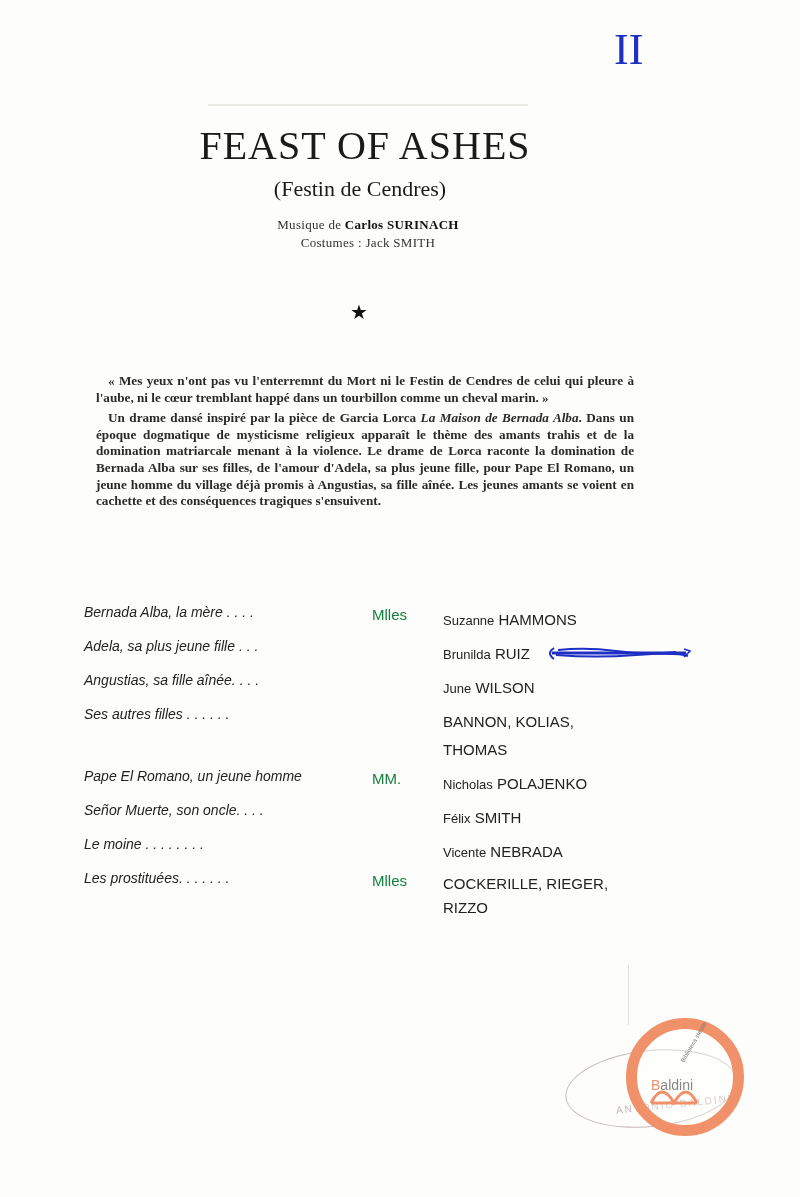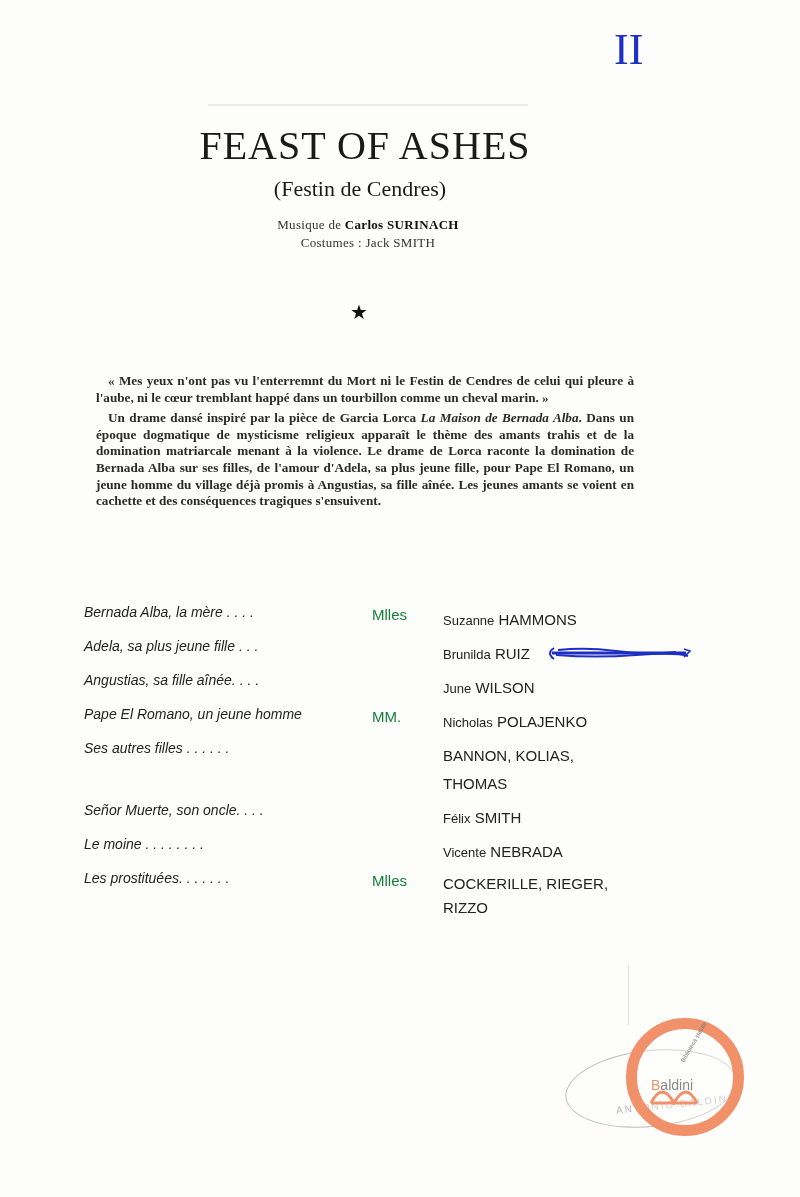--- a/index.html
+++ b/index.html
@@ -121,28 +121,28 @@
     <span class="actor"><span class="small">Suzanne</span> <span>HAMMONS</span></span>
   </div>
   <div class="row">
     <span class="role">Adela, sa plus jeune fille . . .</span>
     <span class="actor"><span class="small">Brunilda</span> <span>RUIZ</span></span>
   </div>
   <div class="row">
     <span class="role">Angustias, sa fille aînée. . . .</span>
     <span class="actor"><span class="small">June</span> <span>WILSON</span></span>
   </div>
+  <div class="row" style="height:62px">
+    <span class="role">Ses autres filles . . . . . .</span>
+    <span class="actor"><span>BANNON, KOLIAS,</span><br><span>THOMAS</span></span>
+  </div>
   <div class="row">
     <span class="role">Pape El Romano, un jeune homme</span>
     <span class="prefix">MM.</span>
     <span class="actor"><span class="small">Nicholas</span> <span>POLAJENKO</span></span>
-  </div>
-  <div class="row" style="height:62px">
-    <span class="role">Ses autres filles . . . . . .</span>
-    <span class="actor"><span>BANNON, KOLIAS,</span><br><span>THOMAS</span></span>
   </div>
   <div class="row">
     <span class="role">Señor Muerte, son oncle. . . .</span>
     <span class="actor"><span class="small">Félix</span> <span>SMITH</span></span>
   </div>
   <div class="row">
     <span class="role">Le moine . . . . . . . .</span>
     <span class="actor"><span class="small">Vicente</span> <span>NEBRADA</span></span>
   </div>
   <div class="row" style="height:60px">

